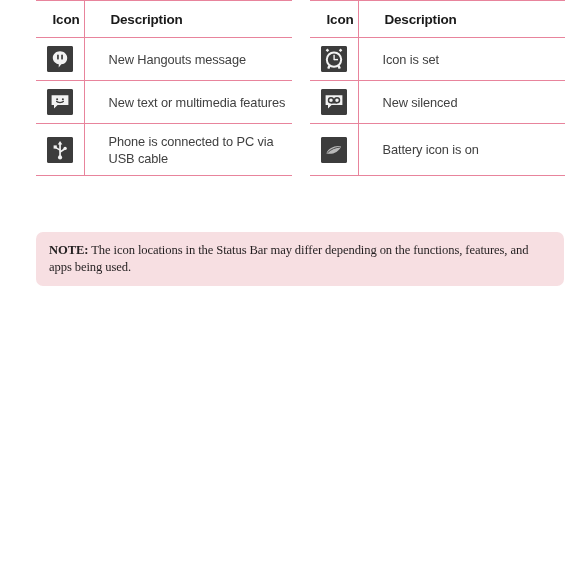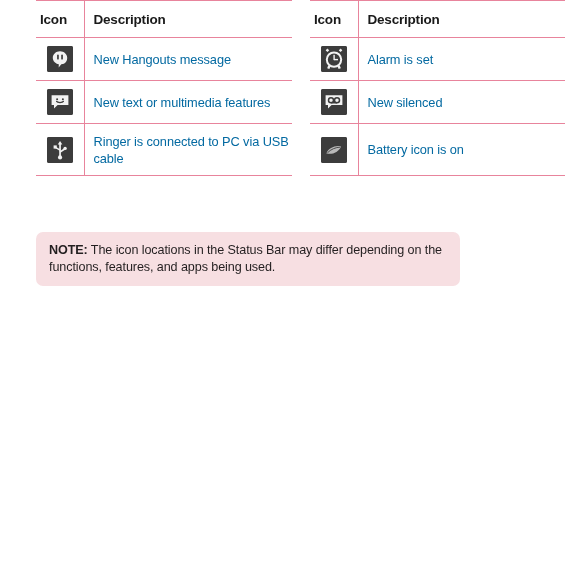--- a/index.html
+++ b/index.html
@@ -45,33 +45,33 @@
   .icon-table td.td-icon {
     border-right: 1.5px solid #e8849c;
   }
   .icon-table th {
     font-size: 13.5px;
     font-weight: bold;
     color: #1a1a1a;
     height: 36px;
     letter-spacing: -0.2px;
   }
-  .icon-table th.th-icon { text-align: left; padding: 0 4px; }
-  .icon-table th.th-desc { padding-left: 9px; }
+  .icon-table th.th-icon { text-align: right; padding: 0 4px; }
+  .icon-table th.th-desc { padding-left: 26px; }
 
   .icon-table td.td-icon {
     text-align: center;
     height: 42px;
     padding: 0;
   }
   .icon-table td.td-desc {
-    padding-left: 9px;
+    padding-left: 24px;
     font-size: 12.8px;
     line-height: 17px;
-    color: #0369a1;
+    color: #404040;
     letter-spacing: -0.1px;
   }
   .row-tall td { height: 51px; }
 
   
   .chip {
     width: 26px;
     height: 26px;
     display: inline-block;
     vertical-align: middle;
@@ -80,29 +80,30 @@
     background: #3a3a3a;
     overflow: hidden;
   }
   .chip svg { position: absolute; left: 0; top: 0; }
 
   
   .note-box {
     position: absolute;
     left: 36px;
     top: 232px;
-    width: 424px;
+    width: 528px;
     box-sizing: border-box;
     background: #f7dfe2;
     border-radius: 7px;
     padding: 10px 13px 11px 13px;
     font-size: 12.6px;
     line-height: 16.5px;
     color: #231f20;
     letter-spacing: -0.1px;
+    font-family: Liberation Serif, serif;
   }
   .note-box b { font-weight: bold; }
 
   
   .footer {
     position: absolute;
     left: 0px;
     top: 572px;
     width: 66px;
   }
@@ -171,21 +172,21 @@
               <rect x="12.2" y="7.0" width="1.7" height="12.2" fill="#f2f2f2"></rect>
               <path d="M13.05 3.9l2.3 3.6h-4.6z" fill="#f2f2f2"></path>
               <circle cx="13.05" cy="20.4" r="2.1" fill="#f2f2f2"></circle>
               <path d="M13.05 13.2L8.4 10.4" stroke="#f2f2f2" stroke-width="1.5" fill="none"></path>
               <rect x="6.6" y="8.4" width="3.2" height="3.2" fill="#f2f2f2"></rect>
               <path d="M13.05 15.0l4.6-3.0" stroke="#f2f2f2" stroke-width="1.5" fill="none"></path>
               <circle cx="18.1" cy="11.4" r="1.7" fill="#f2f2f2"></circle>
             </svg>
           </span>
         </td>
-        <td class="td-desc">Ringer is connected to PC via USB cable</td>
+        <td class="td-desc">Phone is connected to PC via USB cable</td>
       </tr>
     </tbody>
   </table>
 
   <table class="icon-table">
     <colgroup>
         <col class="c-icon">
         <col class="c-desc">
       </colgroup>
     <thead>
@@ -203,21 +204,21 @@
               <path d="M6.6 6.0l-1.9-1.6 1.5-1.8 2.0 1.7z" fill="#f2f2f2"></path>
               <path d="M19.4 6.0l1.9-1.6-1.5-1.8-2.0 1.7z" fill="#f2f2f2"></path>
               <circle cx="13" cy="13.6" r="7.2" fill="none" stroke="#f2f2f2" stroke-width="2.0"></circle>
               <rect x="12.4" y="8.8" width="1.4" height="5.3" fill="#f2f2f2"></rect>
               <rect x="13.0" y="12.9" width="4.0" height="1.4" fill="#f2f2f2"></rect>
               <rect x="6.6" y="19.7" width="2.4" height="3.0" transform="rotate(20 7.8 21.2)" fill="#f2f2f2"></rect>
               <rect x="17.0" y="19.7" width="2.4" height="3.0" transform="rotate(-20 18.2 21.2)" fill="#f2f2f2"></rect>
             </svg>
           </span>
         </td>
-        <td class="td-desc">Alarm is set</td>
+        <td class="td-desc">Icon is set</td>
       </tr>
       <tr>
         <td class="td-icon">
           <span class="chip">
             <svg width="26" height="26" viewBox="0 0 26 26">
               <rect width="26" height="26" fill="#3c3c3c"></rect>
               <path d="M4.6 6.3h16.8v9.8H10.6l-3.6 3.5v-3.5H4.6z" fill="#f2f2f2"></path>
               <circle cx="10.0" cy="11.2" r="2.5" fill="none" stroke="#3c3c3c" stroke-width="1.5"></circle>
               <circle cx="16.0" cy="11.2" r="2.5" fill="none" stroke="#3c3c3c" stroke-width="1.5"></circle>
               <rect x="10.0" y="13.0" width="6.0" height="1.5" fill="#3c3c3c"></rect>

